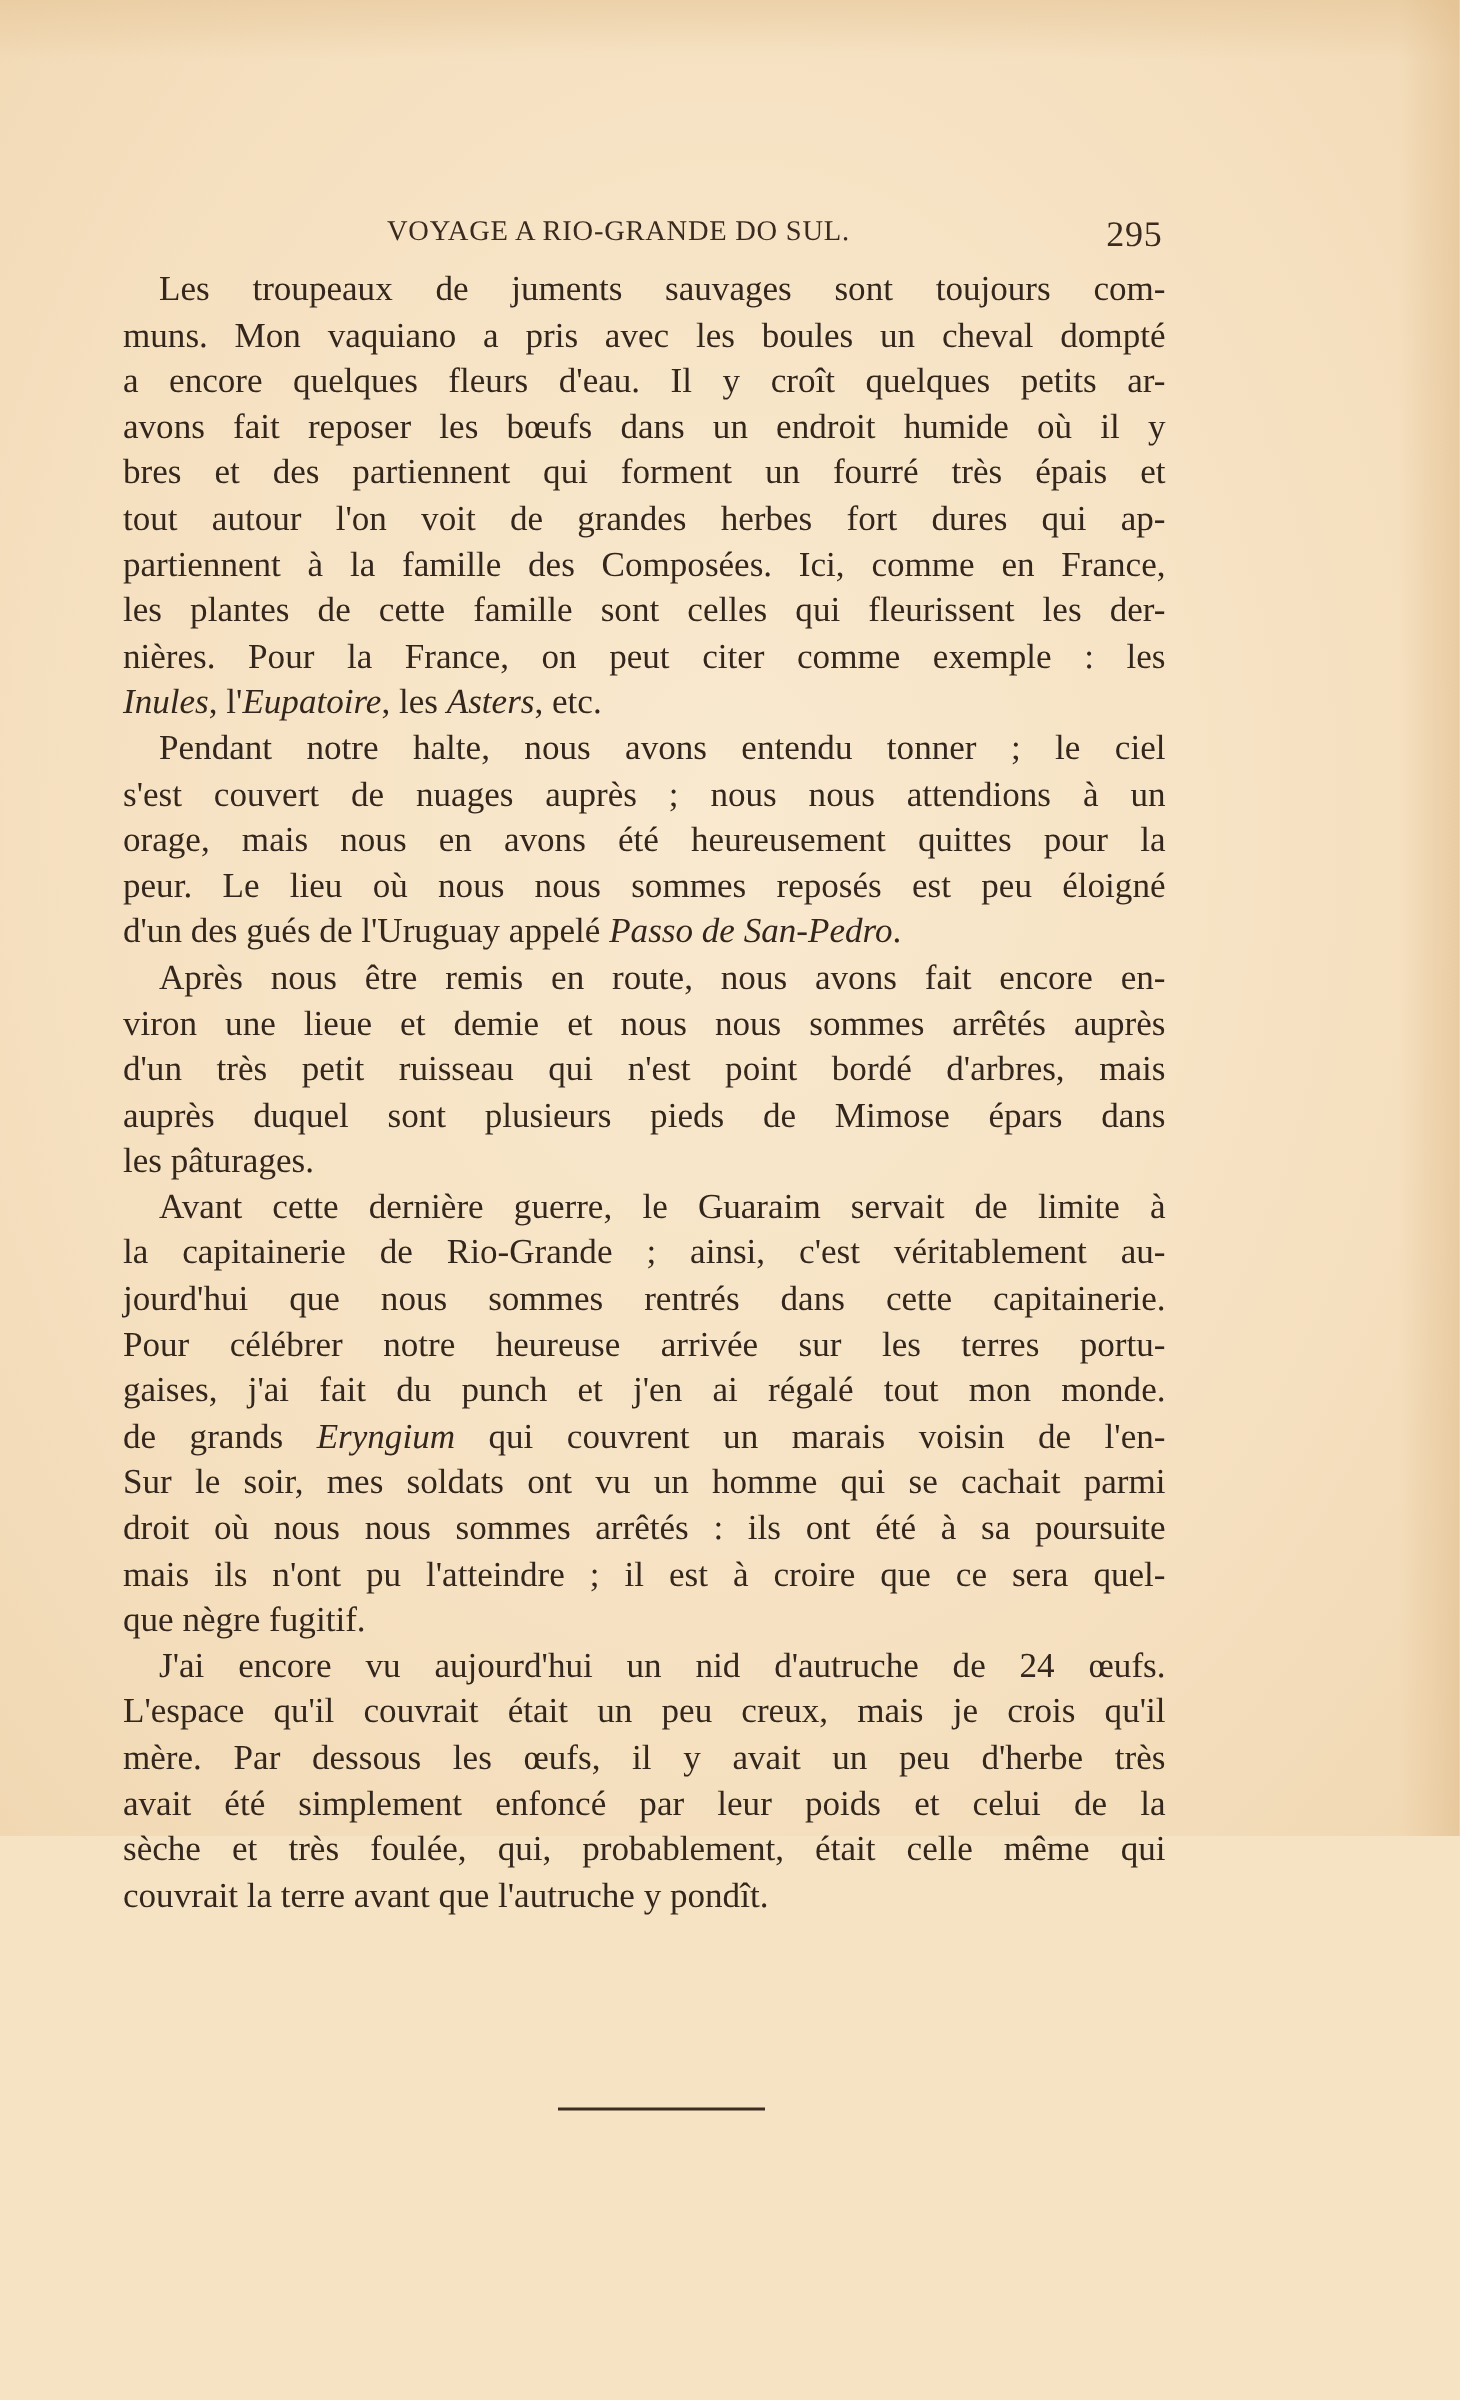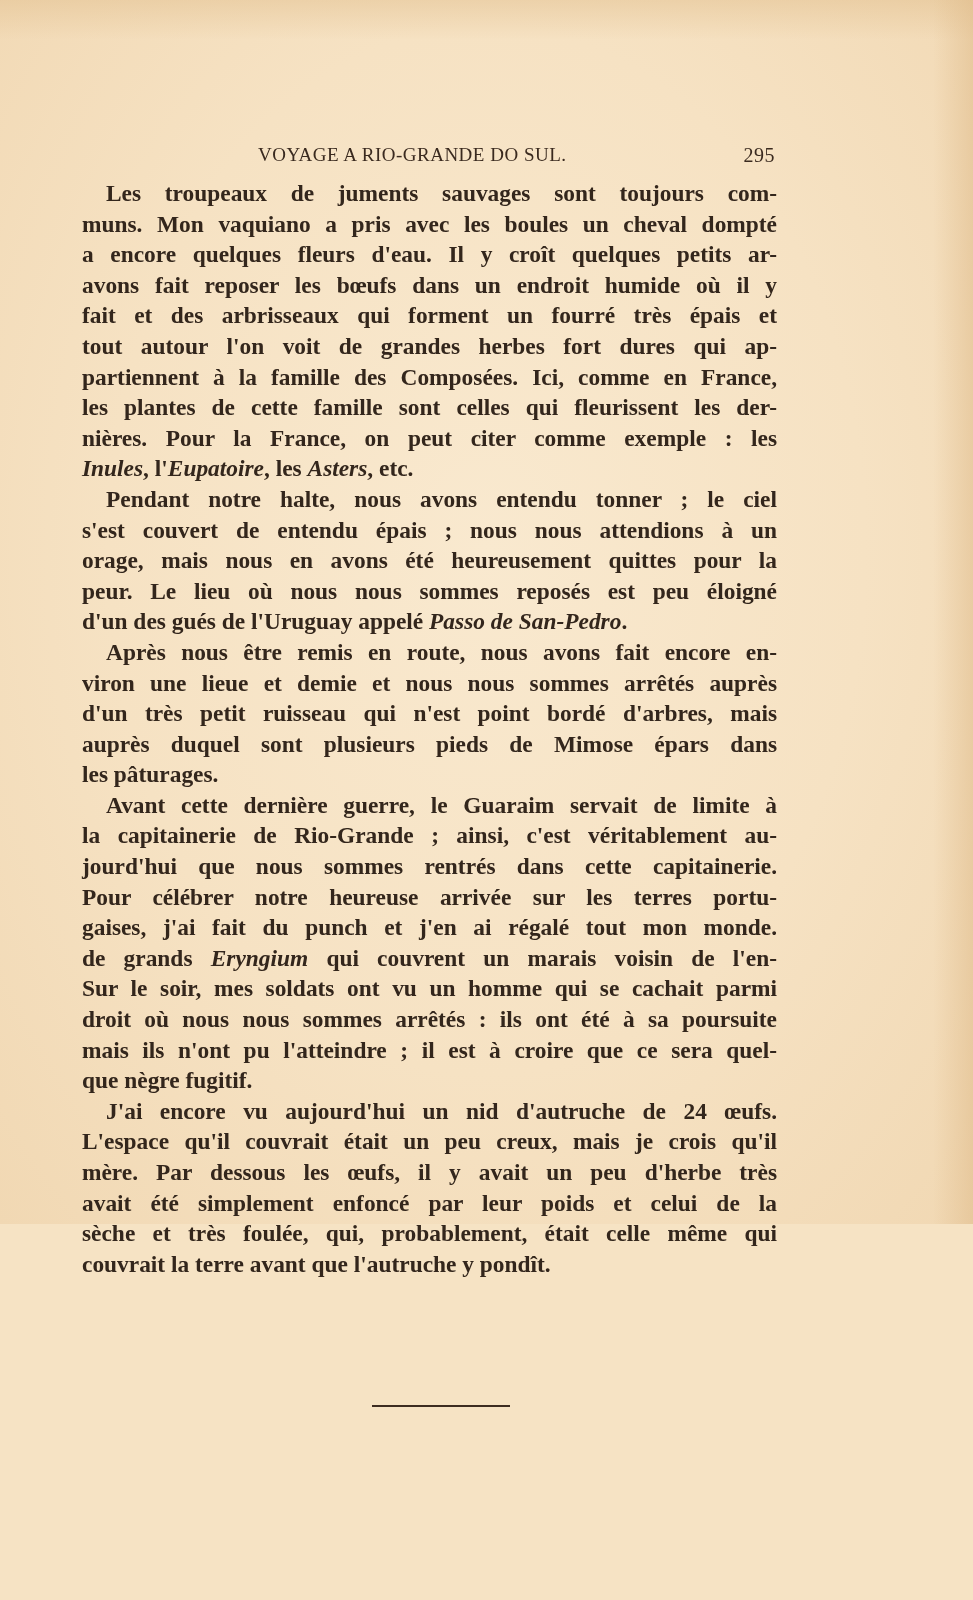--- a/index.html
+++ b/index.html
@@ -40,32 +40,31 @@
     .running-title {
       position: absolute;
       left: 176px;
       top: 0;
       text-transform: uppercase;
     }
     .page-number {
       position: absolute;
       right: 2px;
       top: 0;
-      font-size: 20px;
+      font-size: 24px;
     }
     .body-text {
       position: absolute;
       left: 82px;
       top: 178px;
       width: 695px;
       font-family: "Liberation Serif", "DejaVu Serif", serif;
       color: #33261c;
       font-size: 23.4px;
       line-height: 30.6px;
-      font-weight: bold;
     }
     .line {
       display: block;
       white-space: nowrap;
       text-align: justify;
       text-align-last: justify;
       height: 30.6px;
     }
     .line.indent { padding-left: 24px; }
     .line.last { text-align-last: left; }
@@ -87,30 +86,30 @@
     <span class="running-title">Voyage a Rio-Grande do Sul.</span>
     <span class="page-number">295</span>
   </div>
 
   <div class="body-text" id="body-text">
       <div>
         <span class="line indent">Les troupeaux de juments sauvages sont toujours com-</span>
         <span class="line">muns. Mon vaquiano a pris avec les boules un cheval dompté</span>
         <span class="line">a encore quelques fleurs d'eau. Il y croît quelques petits ar-</span>
         <span class="line">avons fait reposer les bœufs dans un endroit humide où il y</span>
-        <span class="line">fait et des arbrisseaux qui forment un fourré très épais et</span>
+        <span class="line">bres et des partiennent qui forment un fourré très épais et</span>
         <span class="line">tout autour l'on voit de grandes herbes fort dures qui ap-</span>
         <span class="line">partiennent à la famille des Composées. Ici, comme en France,</span>
         <span class="line">les plantes de cette famille sont celles qui fleurissent les der-</span>
         <span class="line">nières. Pour la France, on peut citer comme exemple : les</span>
         <span class="line last"><i>Inules</i><span>, l'</span><i>Eupatoire</i><span>, les </span><i>Asters</i><span>, etc.</span></span>
       </div>
       <div>
         <span class="line indent">Pendant notre halte, nous avons entendu tonner ; le ciel</span>
-        <span class="line">s'est couvert de entendu épais ; nous nous attendions à un</span>
+        <span class="line">s'est couvert de nuages auprès ; nous nous attendions à un</span>
         <span class="line">orage, mais nous en avons été heureusement quittes pour la</span>
         <span class="line">peur. Le lieu où nous nous sommes reposés est peu éloigné</span>
         <span class="line last"><span>d'un des gués de l'Uruguay appelé </span><i>Passo de San-Pedro</i><span>.</span></span>
       </div>
       <div>
         <span class="line indent">Après nous être remis en route, nous avons fait encore en-</span>
         <span class="line">viron une lieue et demie et nous nous sommes arrêtés auprès</span>
         <span class="line">d'un très petit ruisseau qui n'est point bordé d'arbres, mais</span>
         <span class="line">auprès duquel sont plusieurs pieds de Mimose épars dans</span>
         <span class="line last"><span>les pâturages.</span></span>

